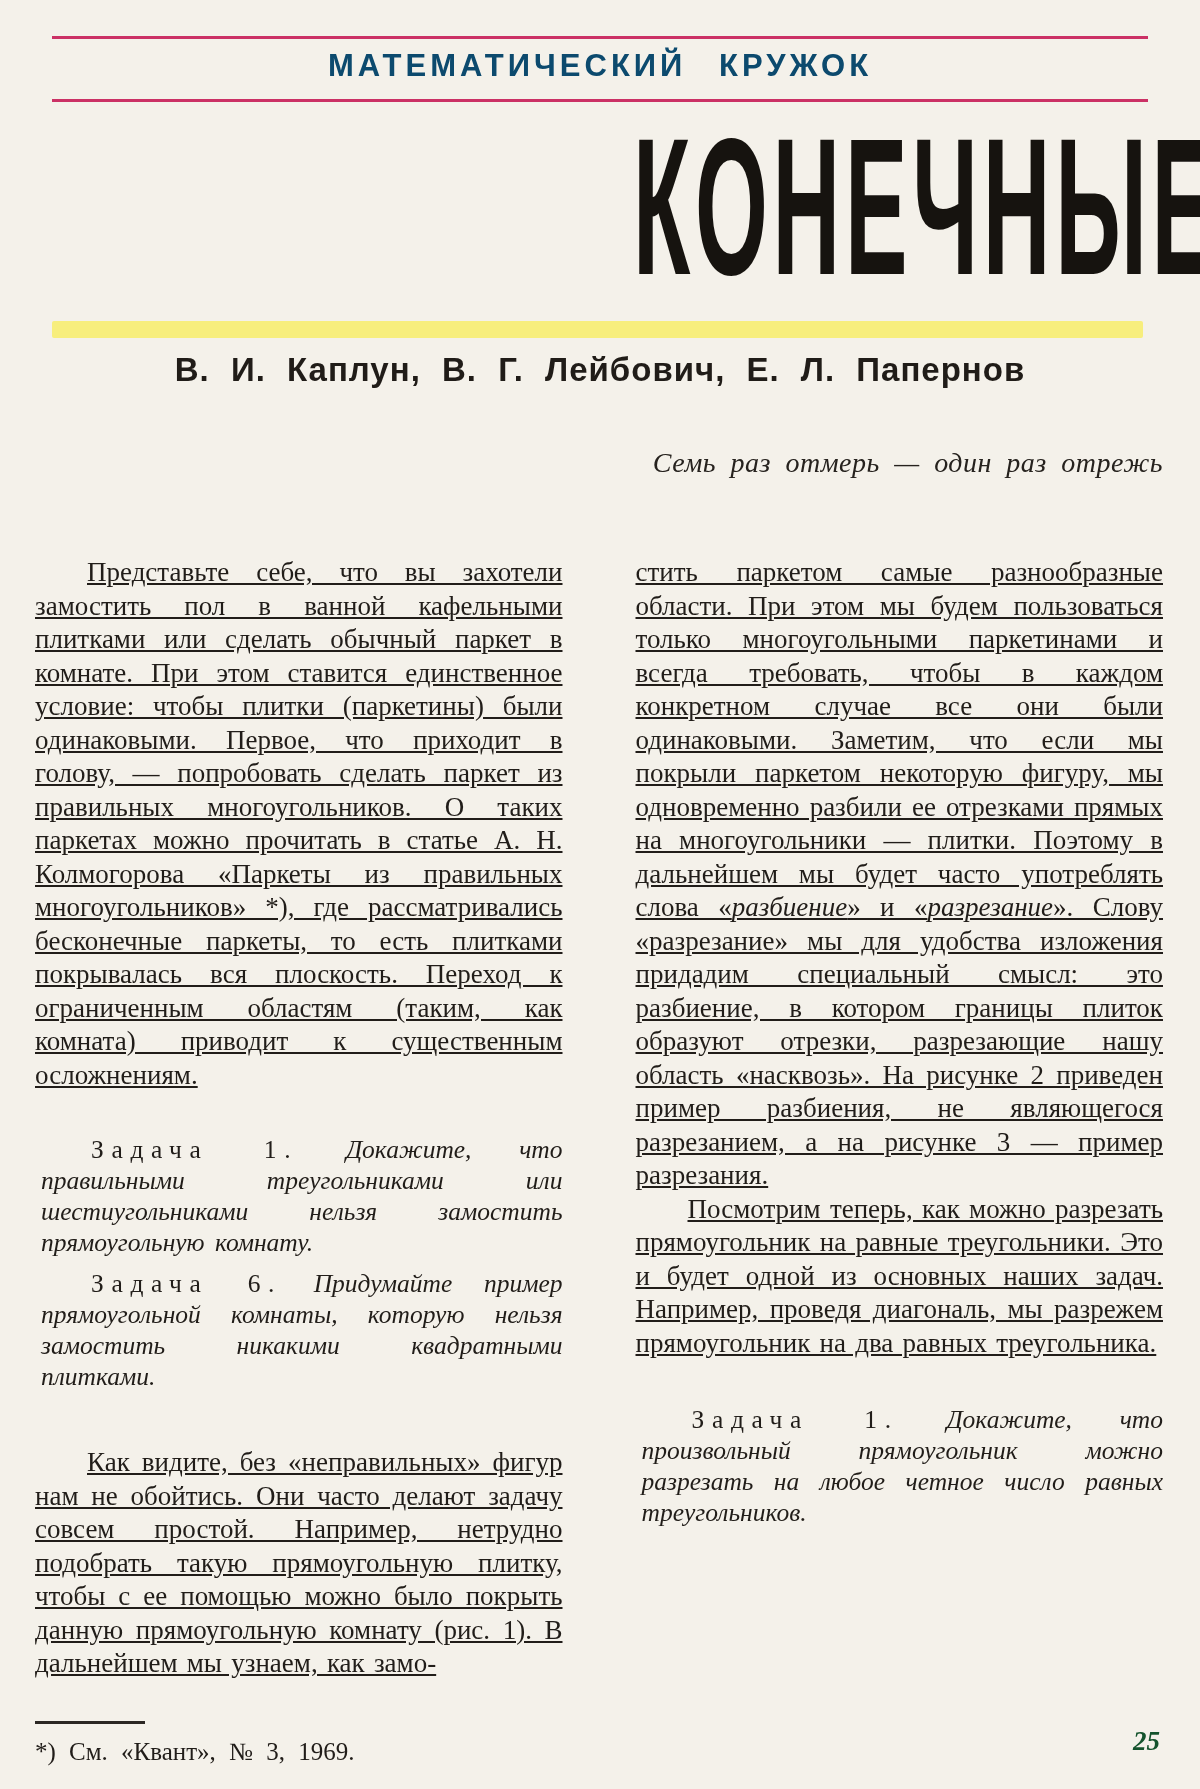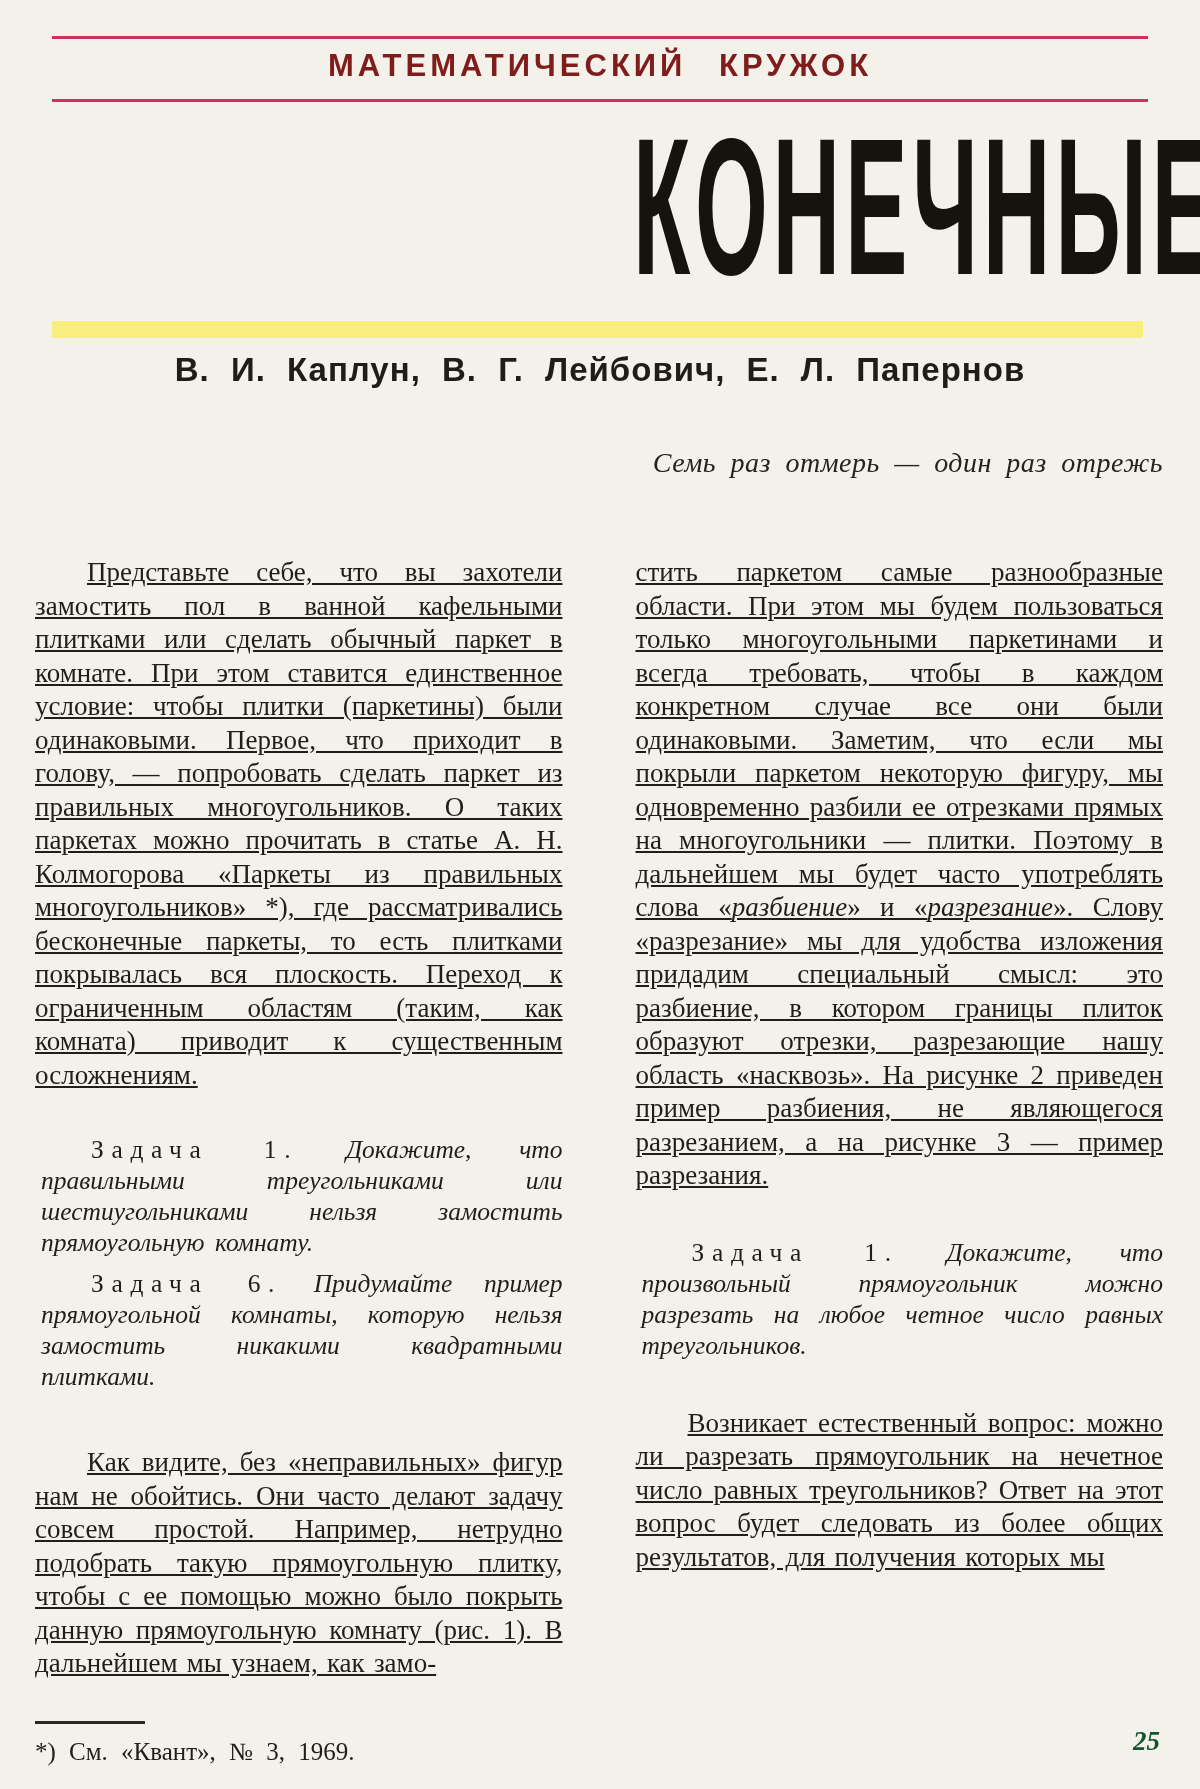--- a/index.html
+++ b/index.html
@@ -19,21 +19,21 @@
     background:#cb3165;
   }
   .rule-top { top:36px; }
   .rule-bottom { top:99px; }
   .kicker {
     position:absolute; top:48px; left:0; width:100%;
     text-align:center;
     font-family:"Liberation Sans", sans-serif;
     font-weight:700; font-size:31px;
     letter-spacing:4px; word-spacing:20px;
-    color:#7f1d1d;
+    color:#0c4a6e;
   }
 
   
   .title-wrap { position:absolute; top:126px; left:0; width:100%; text-align:center; }
   .title-inner {
     display:inline-block; white-space:nowrap;
     font-family:"Liberation Sans", sans-serif;
     font-weight:700; font-size:195px; line-height:160px;
     letter-spacing:10px; word-spacing:110px;
     transform:scaleX(0.48); transform-origin:center top;
@@ -130,23 +130,23 @@
 
       <div class="footnote">
         <div class="footnote-rule"></div>
         <p class="footnote-text">*) См. «Квант», № 3, 1969.</p>
       </div>
     </div>
 
     <div class="col">
       <p class="body"><span>стить паркетом самые разнообразные области. При этом мы будем пользоваться только многоугольными паркетинами и всегда требовать, чтобы в каждом конкретном случае все они были одинаковыми. Заметим, что если мы покрыли паркетом некоторую фигуру, мы одновременно разбили ее отрезками прямых на многоугольники — плитки. Поэтому в дальнейшем мы будет часто употреблять слова «</span><i>разбиение</i><span>» и «</span><i>разрезание</i><span>». Слову «разрезание» мы для удобства изложения придадим специальный смысл: это разбиение, в котором границы плиток образуют отрезки, разрезающие нашу область «насквозь». На рисунке 2 приведен пример разбиения, не являющегося разрезанием, а на рисунке 3 — пример разрезания.</span></p>
 
+      <p class="body indent">Посмотрим теперь, как можно разрезать прямоугольник на равные треугольники. Это и будет одной из основных наших задач. Например, проведя диагональ, мы разрежем прямоугольник на два равных треугольника.</p>
 
       <p class="task mt-task3"><span class="task-label">Задача 1.</span> <span>Докажите, что произвольный прямоугольник можно разрезать на любое четное число равных треугольников.</span></p>
 
-      <p class="body indent mt-p3">Возникает естественный вопрос: можно ли разрезать прямоугольник на нечетное число равных треугольников? Ответ на этот вопрос будет следовать из более общих результатов, для получения которых мы</p>
     </div>
 
   </div>
 
   <div class="page-number">25</div>
 
 </div>
 
 </body></html>

